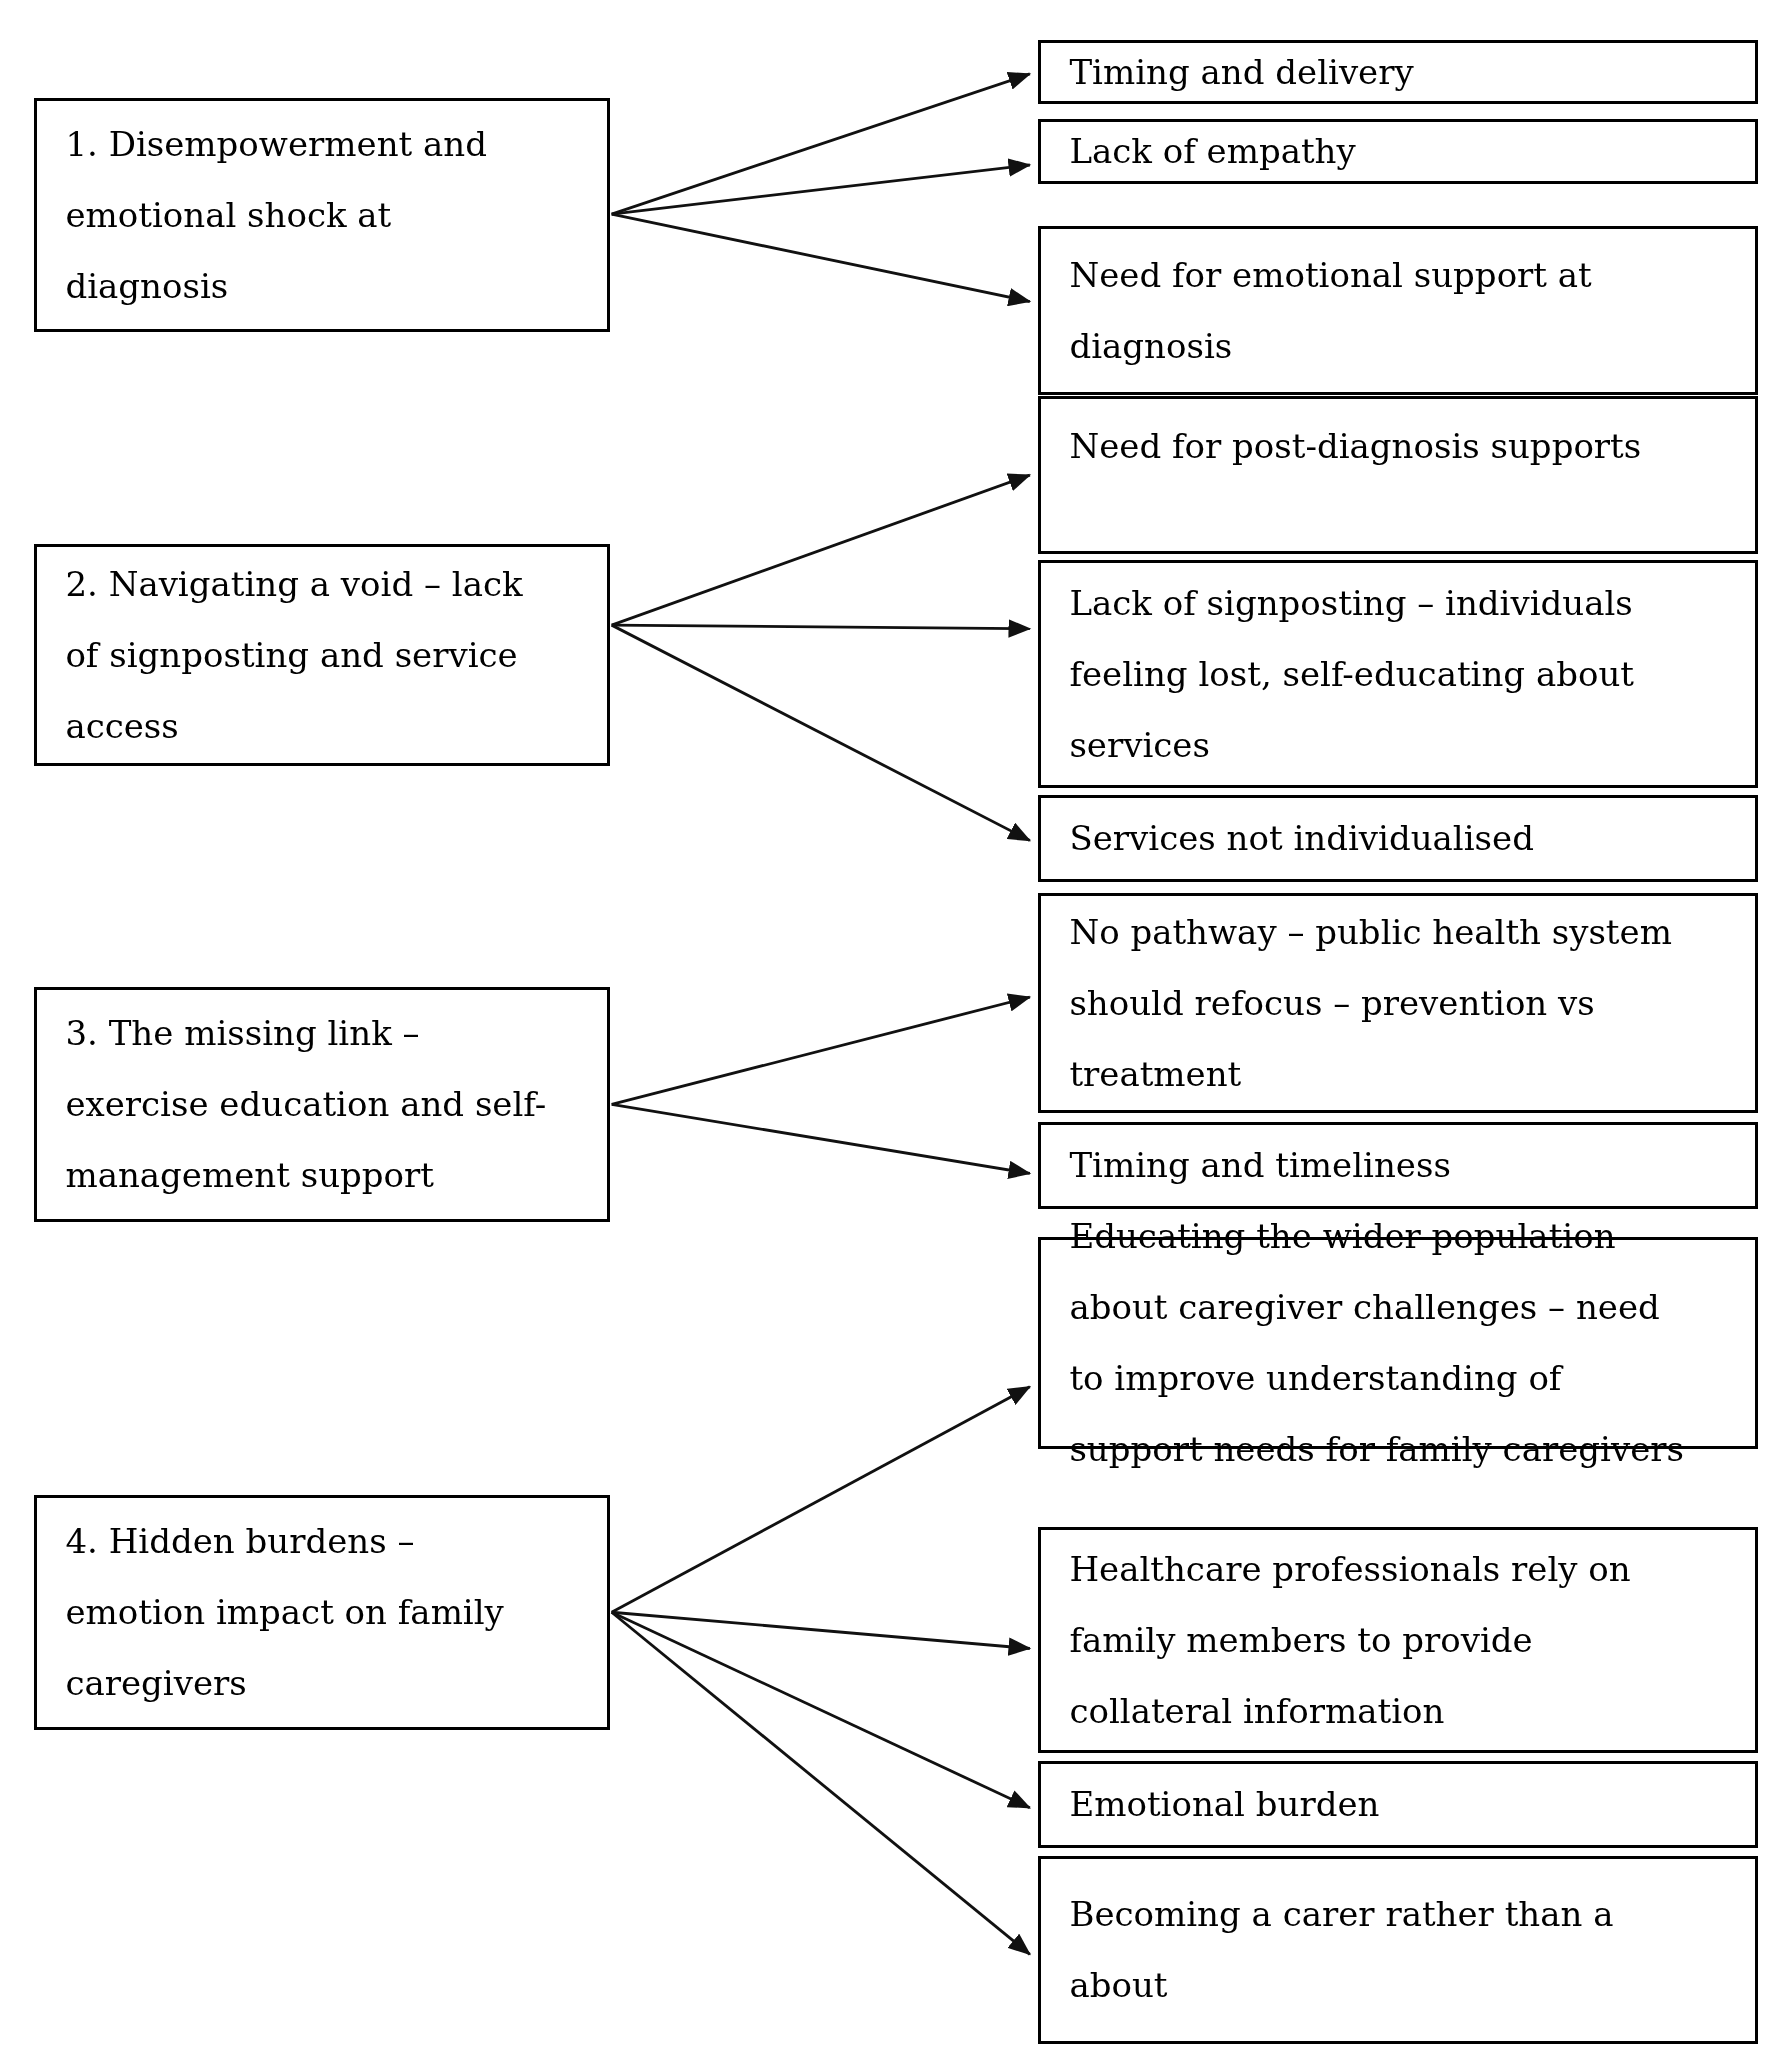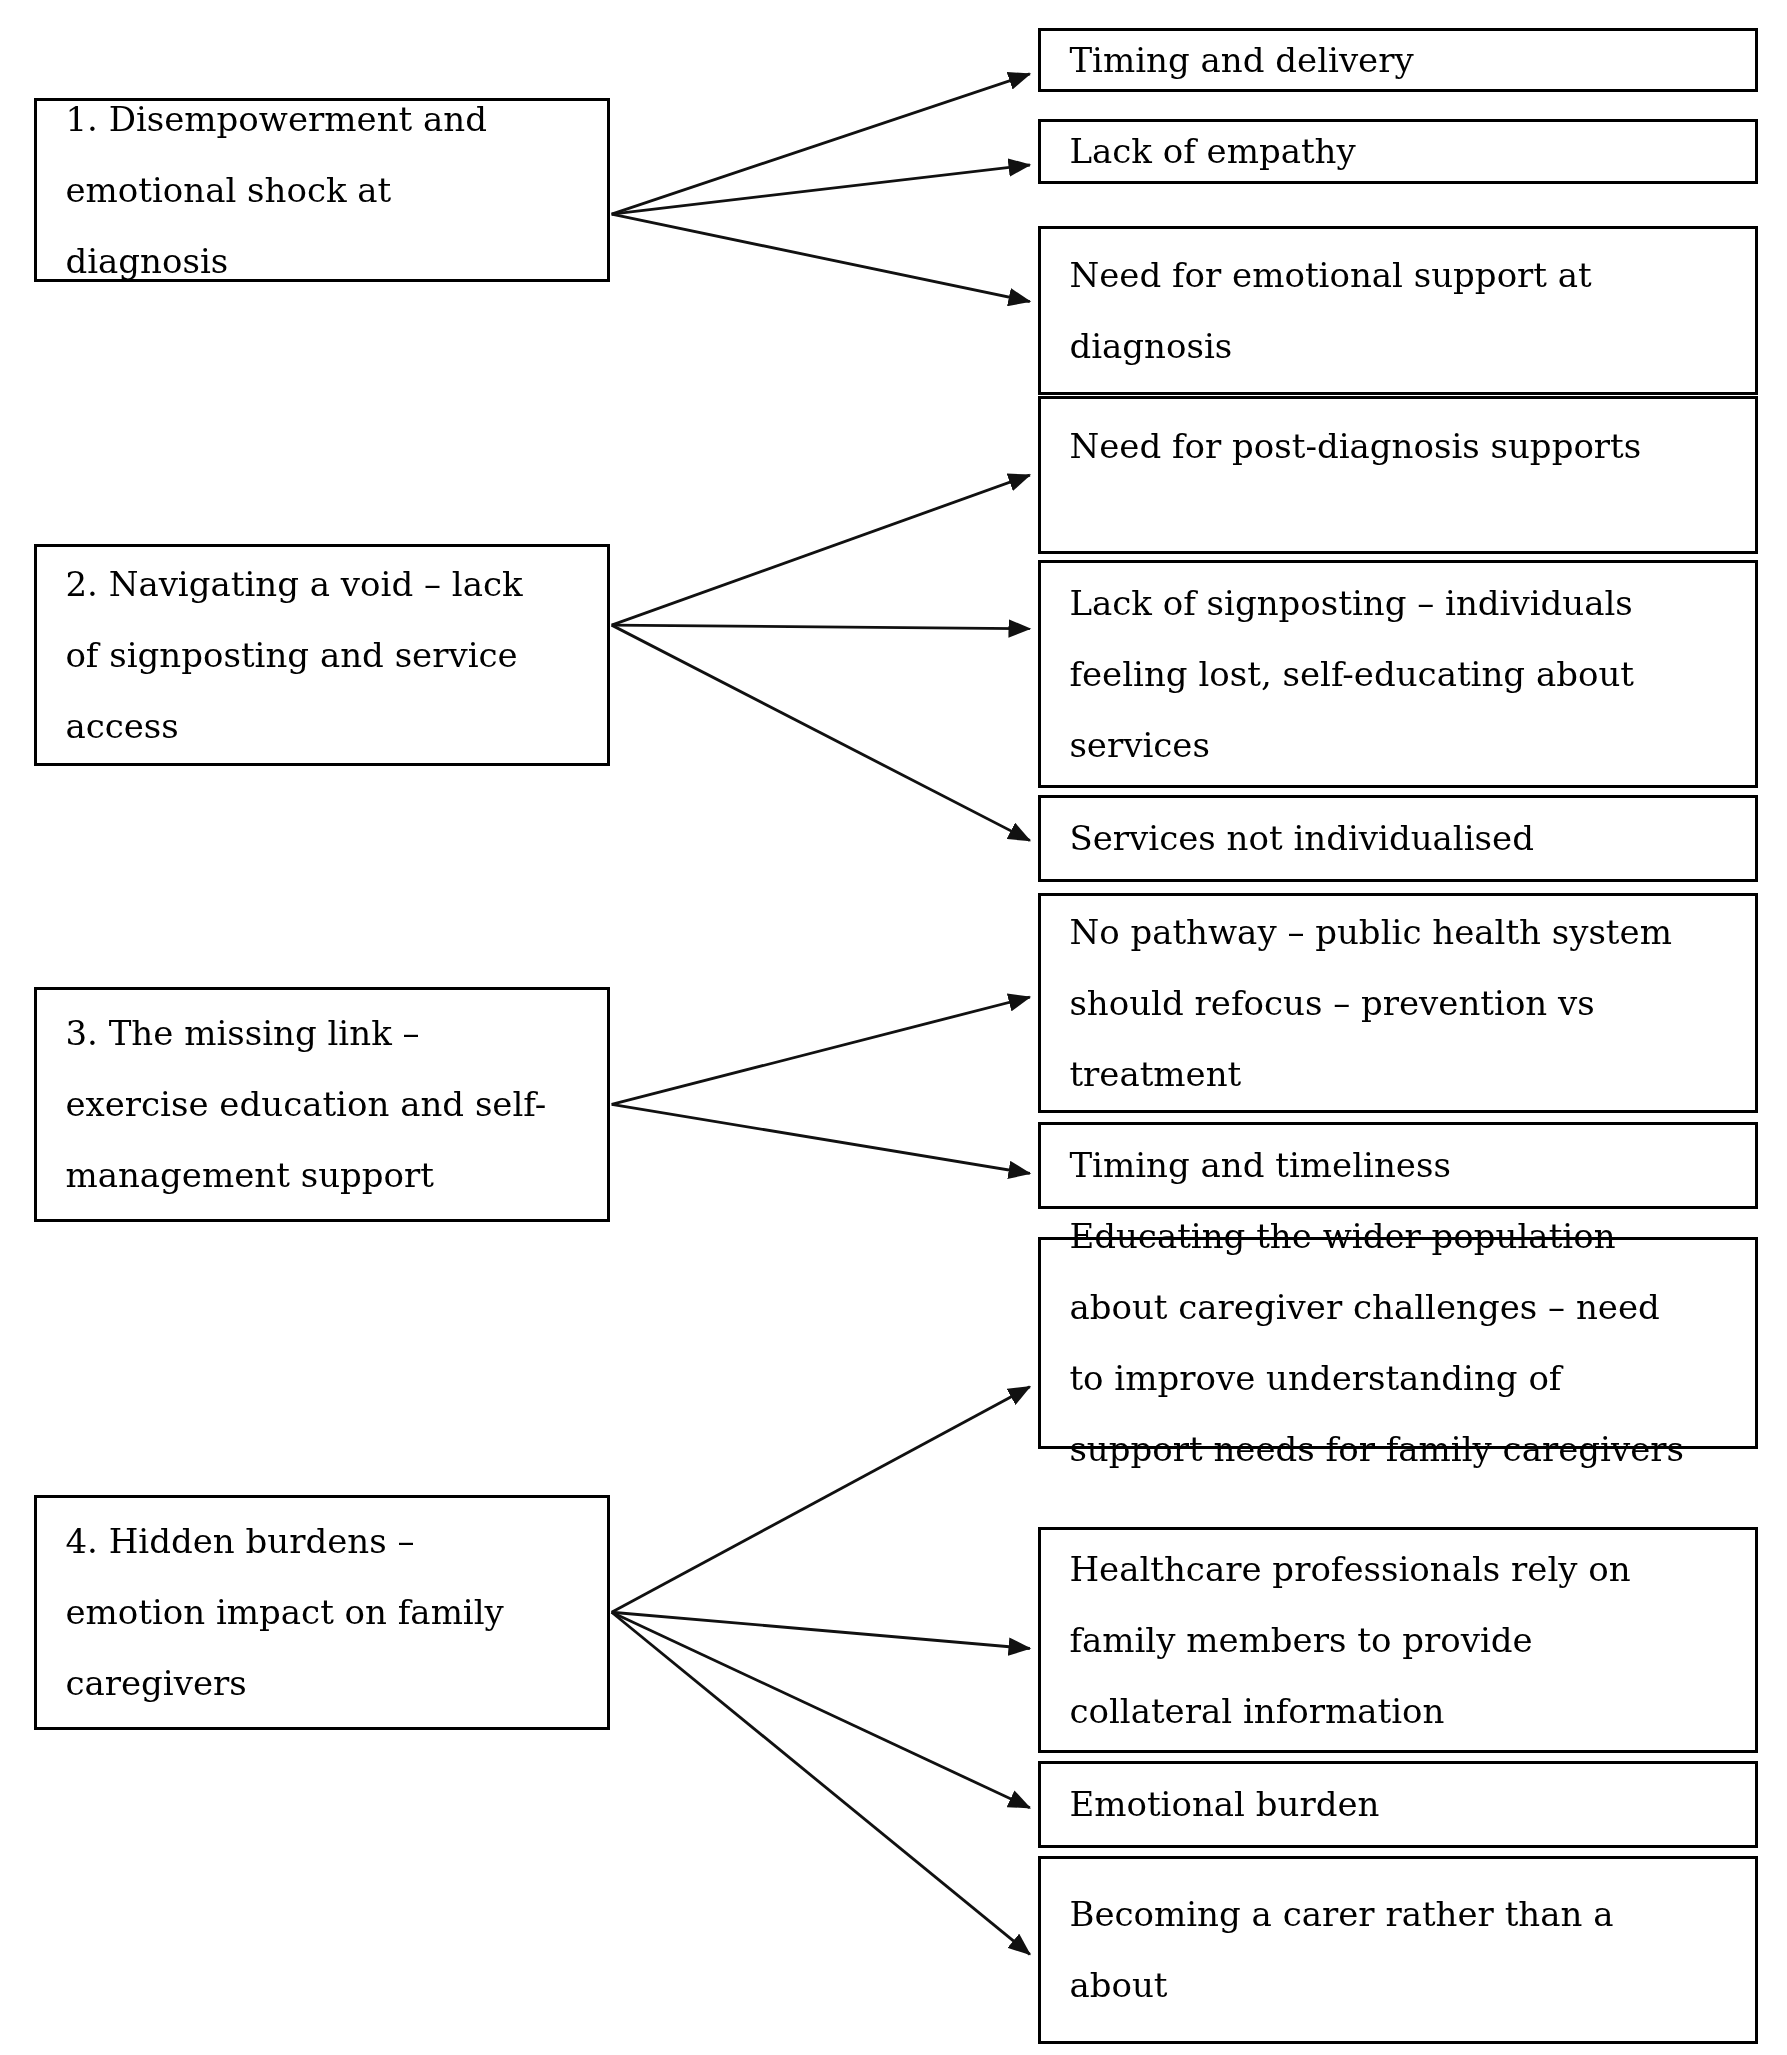--- a/index.html
+++ b/index.html
@@ -76,21 +76,21 @@
 
     <line x1="860" y1="1553" x2="1448" y2="1402" marker-end="url(#ah)"></line>
     <line x1="860" y1="1553" x2="1448" y2="1650" marker-end="url(#ah)"></line>
 
     <line x1="860" y1="2267" x2="1448" y2="1950" marker-end="url(#ah)"></line>
     <line x1="860" y1="2267" x2="1448" y2="2318" marker-end="url(#ah)"></line>
     <line x1="860" y1="2267" x2="1448" y2="2542" marker-end="url(#ah)"></line>
     <line x1="860" y1="2267" x2="1448" y2="2748" marker-end="url(#ah)"></line>
   </svg>
 
-  <div class="box theme" style="top:98px;height:184px">
+  <div class="box theme" style="top:98px;height:234px">
     <div class="txt">1. Disempowerment and
 emotional shock at
 diagnosis</div>
   </div>
 
   <div class="box theme" style="top:544px;height:222px">
     <div class="txt">2. Navigating a void – lack
 of signposting and service
 access</div>
   </div>
@@ -100,21 +100,21 @@
 exercise education and self-
 management support</div>
   </div>
 
   <div class="box theme" style="top:1495px;height:235px">
     <div class="txt">4. Hidden burdens –
 emotion impact on family
 caregivers</div>
   </div>
 
-  <div class="box sub" style="top:28px;height:64px">
+  <div class="box sub" style="top:40px;height:64px">
     <div class="txt">Timing and delivery</div>
   </div>
 
   <div class="box sub" style="top:119px;height:65px">
     <div class="txt">Lack of empathy</div>
   </div>
 
   <div class="box sub" style="top:226px;height:169px">
     <div class="txt">Need for emotional support at
 diagnosis</div>

